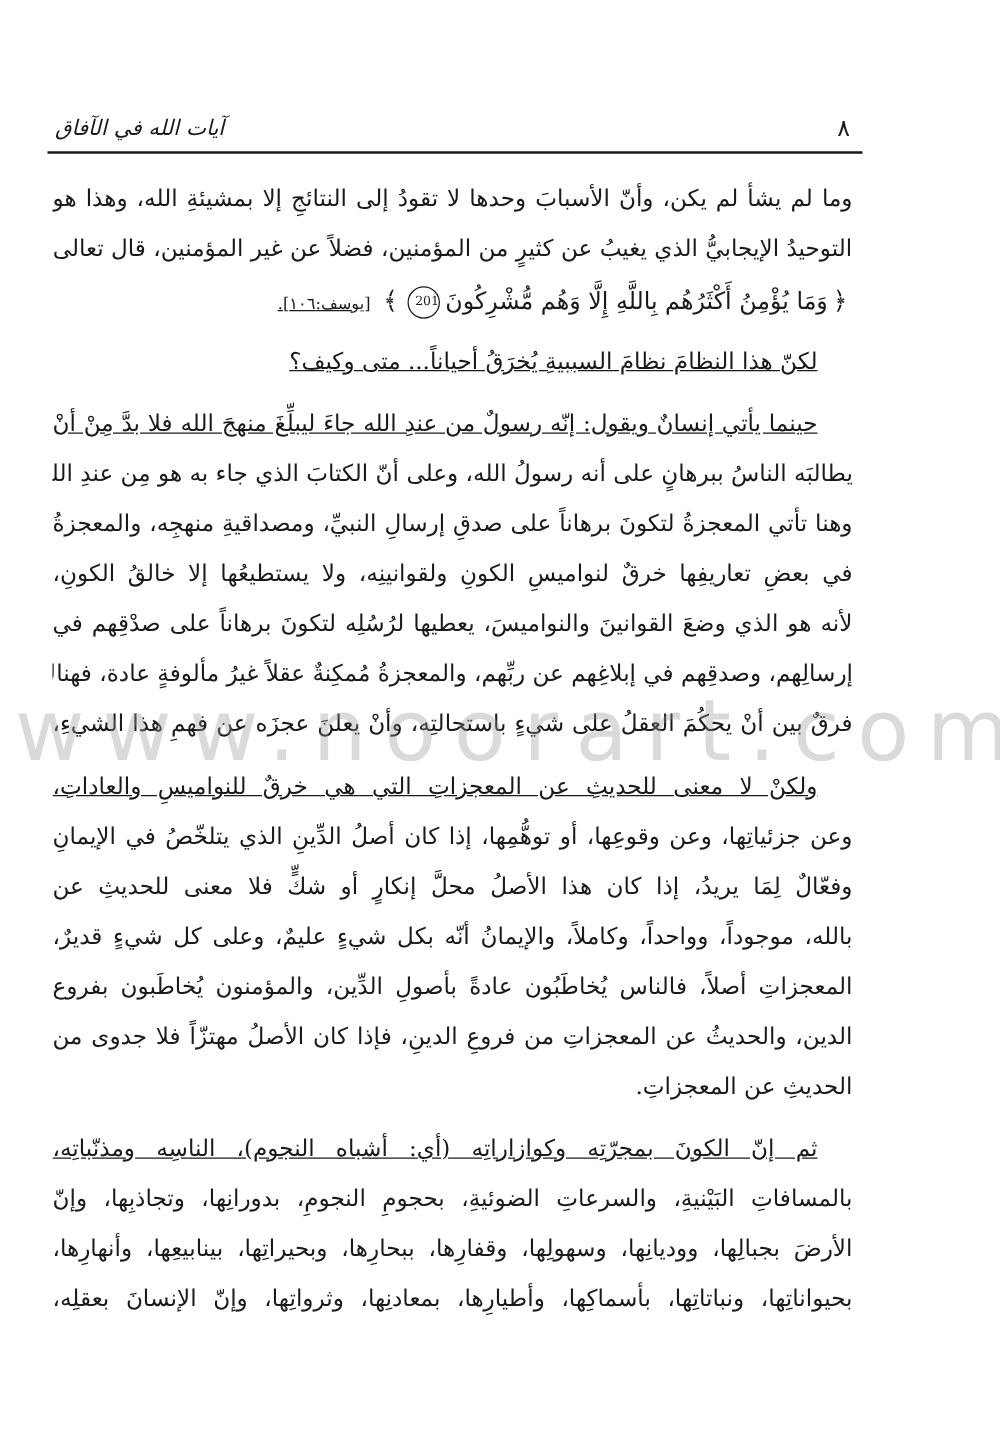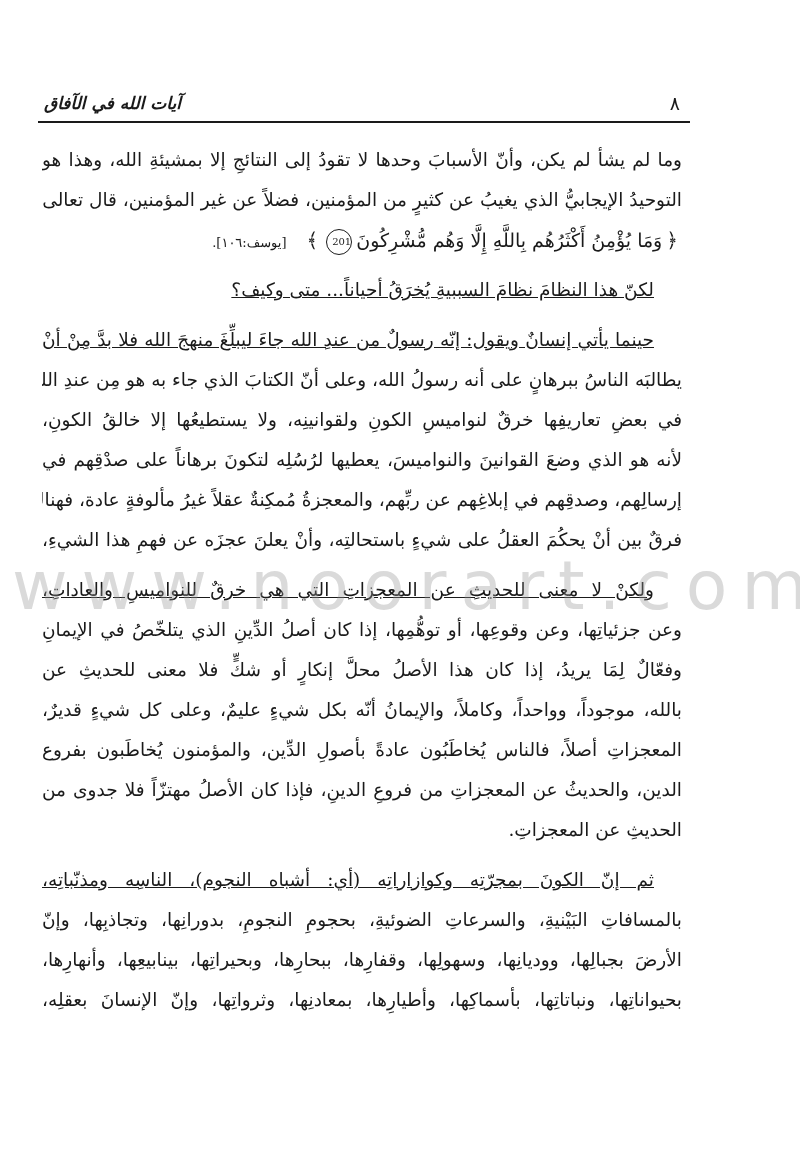--- a/index.html
+++ b/index.html
@@ -33,21 +33,21 @@
       align-items: flex-end;
     }
     .page-number {
       font-size: 19px;
       line-height: 22px;
       margin-right: 10px;
       padding-bottom: 4px;
     }
     .running-title {
       font-size: 17px;
-      font-weight: bold;
+      font-weight: normal;
       font-style: italic;
       line-height: 22px;
       margin-left: 6px;
       padding-bottom: 4px;
       letter-spacing: -0.5px;
       margin-top: 28px;
     }
     .header-rule {
       position: absolute;
       left: 38px;
@@ -99,21 +99,22 @@
       border: 1.5px solid #1a1a1a;
       border-radius: 50%;
       font-size: 10px;
       line-height: 24px;
       text-align: center;
       vertical-align: middle;
       margin: 0 4px;
     }
     .quran .ref {
       font-size: 13px;
-      margin-right: 16px;
+      margin-right: 6px;
+      text-decoration: underline;
     }
     .watermark {
       position: absolute;
       left: 0;
       top: 556px;
       width: 800px;
       height: 60px;
       font-family: "DejaVu Sans", sans-serif;
       font-size: 68px;
       line-height: 60px;
@@ -148,20 +149,21 @@
       <span class="bracket">﴿</span><span>وَمَا يُؤْمِنُ أَكْثَرُهُم بِاللَّهِ إِلَّا وَهُم مُّشْرِكُونَ</span><span class="ayah-num">201</span><span class="bracket">﴾</span><span class="ref">[يوسف:١٠٦].</span>
     </div>
 
     <div class="gap"></div>
     <div class="line last indent">لكنّ هذا النظامَ نظامَ السببيةِ يُخرَقُ أحياناً... متى وكيف؟</div>
     <div class="gap"></div>
 
     <div>
       <div class="line indent">حينما يأتي إنسانٌ ويقول: إنّه رسولٌ من عندِ الله جاءَ ليبلِّغَ منهجَ الله فلا بدَّ مِنْ أنْ</div>
       <div class="line">يطالبَه الناسُ ببرهانٍ على أنه رسولُ الله، وعلى أنّ الكتابَ الذي جاء به هو مِن عندِ الله،</div>
+      <div class="line">وهنا تأتي المعجزةُ لتكونَ برهاناً على صدقِ إرسالِ النبيِّ، ومصداقيةِ منهجِه، والمعجزةُ</div>
       <div class="line">في بعضِ تعاريفِها خرقٌ لنواميسِ الكونِ ولقوانينِه، ولا يستطيعُها إلا خالقُ الكونِ،</div>
       <div class="line">لأنه هو الذي وضعَ القوانينَ والنواميسَ، يعطيها لرُسُلِه لتكونَ برهاناً على صدْقِهم في</div>
       <div class="line">إرسالِهم، وصدقِهم في إبلاغِهم عن ربِّهم، والمعجزةُ مُمكِنةٌ عقلاً غيرُ مألوفةٍ عادة، فهناك</div>
       <div class="line">فرقٌ بين أنْ يحكُمَ العقلُ على شيءٍ باستحالتِه، وأنْ يعلنَ عجزَه عن فهمِ هذا الشيءِ،</div>
     </div>
 
     <div class="gap"></div>
 
     <div>
       <div class="line indent">ولكنْ لا معنى للحديثِ عن المعجزاتِ التي هي خرقٌ للنواميسِ والعاداتِ،</div>

